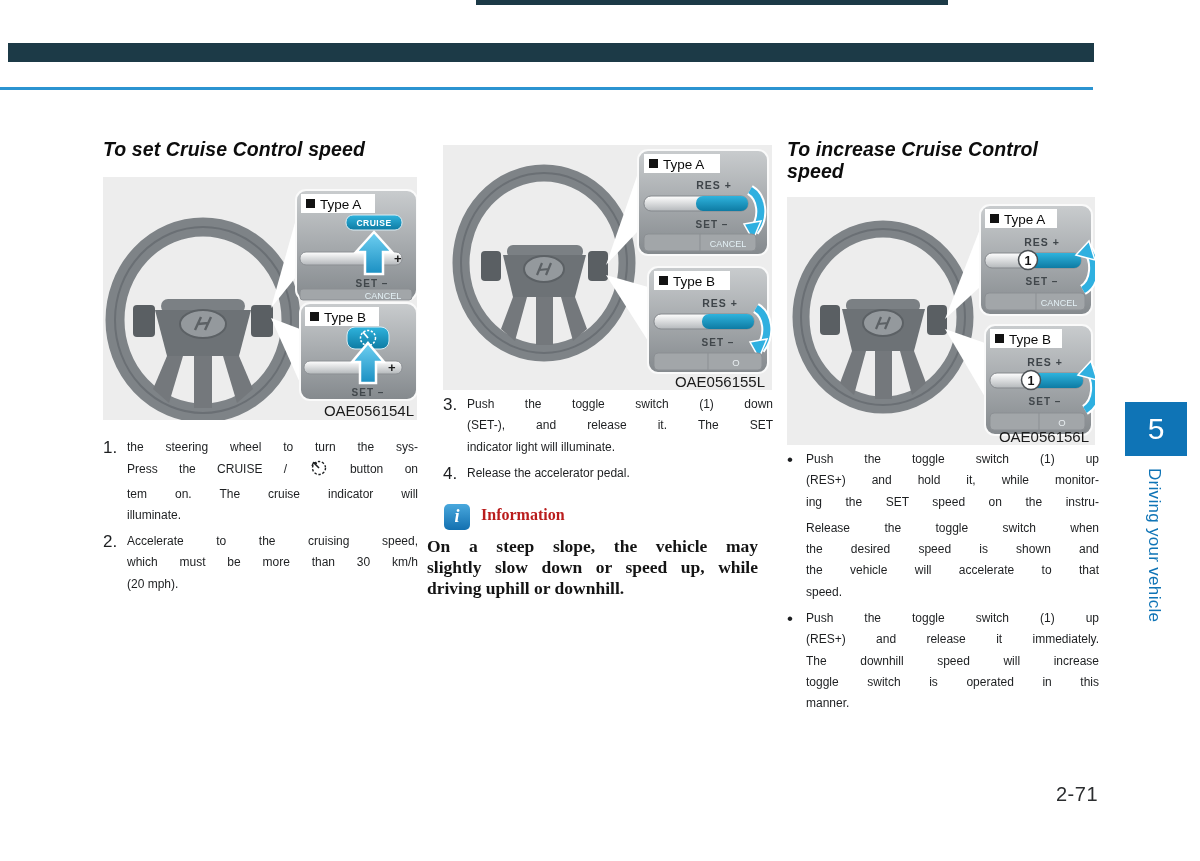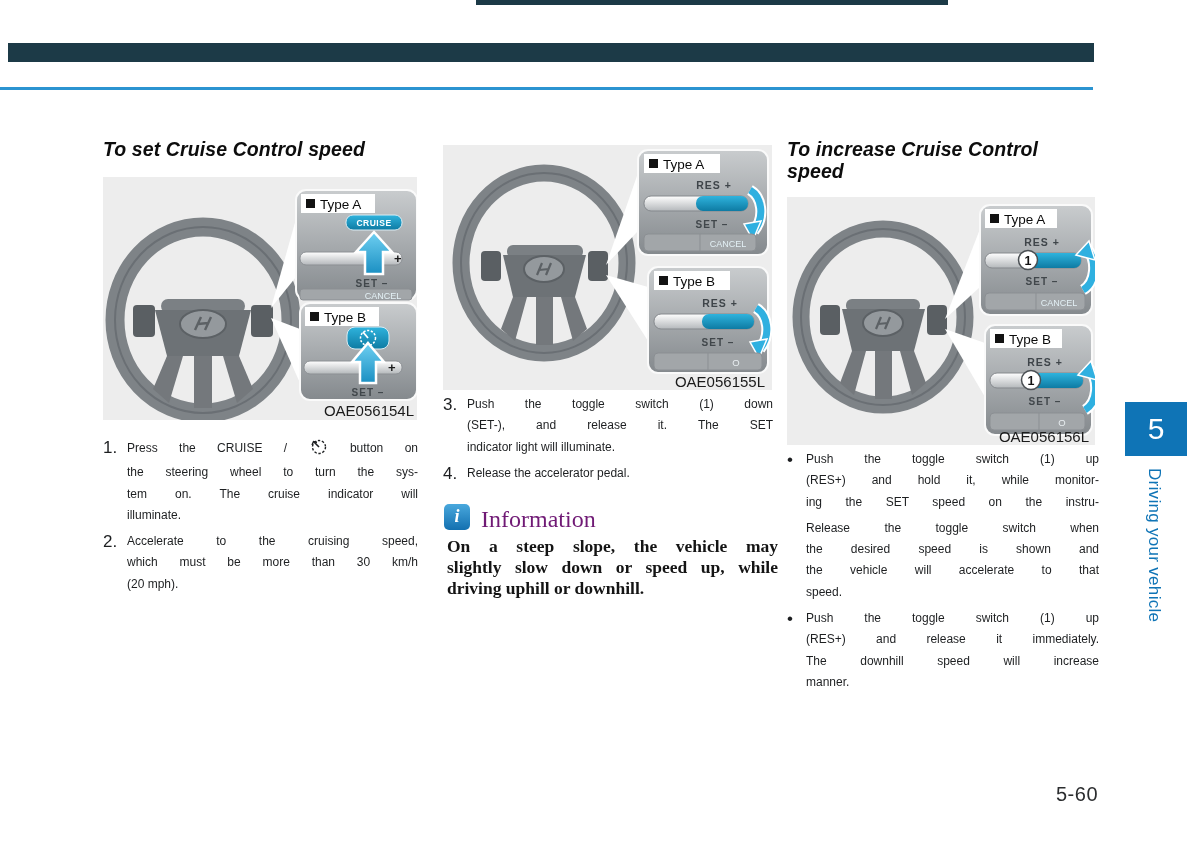--- a/index.html
+++ b/index.html
@@ -8,21 +8,21 @@
   .abs{position:absolute;}
   .topbar{background:#1c3a47;}
   .rule{background:#2b94d1;height:3px;}
   .h1{font-style:italic;font-weight:bold;font-size:19.5px;line-height:22px;color:#0d0d0d;letter-spacing:.1px;}
   .bl{font-size:12px;line-height:21.3px;text-align:justify;color:#1d1f21;}
   .j{text-align-last:justify;}
   .li{position:relative;padding-left:24px;margin-bottom:5px;}
   .li .num{position:absolute;left:0;top:0;font-size:17px;line-height:21.3px;}
   .bullet .num{font-size:17px;}
   .serifb{font-family:"Liberation Serif", serif;font-weight:bold;}
-  .info-title{font-family:"Liberation Serif", serif;font-weight:normal;font-size:24px;color:#701a75;}
+  .info-title{font-family:"Liberation Serif", serif;font-weight:bold;font-size:16px;color:#b91c1c;}
   .info-icon{width:26px;height:26px;border-radius:5px;background:linear-gradient(#49a8dd,#1370b0);
              color:#fff;font-family:"Liberation Serif", serif;font-style:italic;font-weight:bold;
              font-size:18px;text-align:center;line-height:25px;}
   .info-line{font-size:17.5px;line-height:21px;color:#141414;}
   .tab{background:#0f74b6;color:#fff;text-align:center;font-size:30px;line-height:54px;}
   .vtitle{color:#0f74b6;font-size:17px;letter-spacing:.3px;writing-mode:vertical-rl;text-orientation:mixed;}
   .pagenum{font-size:20px;color:#2b2d2f;letter-spacing:.5px;}
   .cicon{display:inline-block;vertical-align:-3px;}
   svg text{font-family:"Liberation Sans", sans-serif;}
 </style>
@@ -109,26 +109,26 @@
       <text x="88" y="69" font-size="13" font-weight="bold" fill="#1b1b1b">+</text>
       <text x="68" y="93" font-size="10" font-weight="bold" fill="#41474b" text-anchor="middle" letter-spacing="1">SET –</text>
     </g>
     <text x="311" y="239" font-size="15" fill="#1b1b1b" text-anchor="end">OAE056154L</text>
   </svg>
 
   <div class="abs" style="left:103px;top:437px;width:315px">
     <div class="li">
       <span class="num">1.</span>
       <div>
+        <div class="bl j">the steering wheel to turn the sys-</div>
         <div class="bl j"><span>Press the CRUISE /</span> <span class="cicon"><svg width="20" height="18" viewBox="0 0 20 18">
                 <circle cx="10" cy="10" r="6.5" fill="none" stroke="#1d1f21" stroke-width="1.4" stroke-dasharray="2.4,1.7"></circle>
                 <path d="M10,10 L4.5,4.5" stroke="#1d1f21" stroke-width="1.6"></path>
                 <path d="M3,8 L4.5,4.5 L8,5.5" fill="none" stroke="#1d1f21" stroke-width="1.4"></path>
               </svg></span> <span>button on</span></div>
-        <div class="bl j">the steering wheel to turn the sys-</div>
         <div class="bl j">tem on. The cruise indicator will</div>
         <div class="bl">illuminate.</div>
       </div>
     </div>
     <div class="li">
       <span class="num">2.</span>
       <div>
         <div class="bl j">Accelerate to the cruising speed,</div>
         <div class="bl j">which must be more than 30 km/h</div>
         <div class="bl">(20 mph).</div>
@@ -208,21 +208,21 @@
     <div class="li">
       <span class="num">4.</span>
       <div>
         <div class="bl">Release the accelerator pedal.</div>
       </div>
     </div>
   </div>
 
   <div class="abs info-icon" style="left:444px;top:504px">i</div>
   <div class="abs info-title" style="left:481px;top:506px">Information</div>
-  <div class="abs serifb" style="left:447px;top:536px;width:331px">
+  <div class="abs serifb" style="left:427px;top:536px;width:331px">
     <div class="bl info-line serifb j">On a steep slope, the vehicle may</div>
     <div class="bl info-line serifb j">slightly slow down or speed up, while</div>
     <div class="bl info-line serifb">driving uphill or downhill.</div>
   </div>
 
   <div class="abs h1" style="left:787px;top:138px;width:300px">To increase Cruise Control speed</div>
 
   <svg class="abs" style="left:787px;top:197px" width="308" height="248" viewBox="0 0 308 248">
     <rect x="0" y="0" width="308" height="248" fill="#ededed"></rect>
     <g>
@@ -308,23 +308,24 @@
         <div class="bl j">the vehicle will accelerate to that</div>
         <div class="bl">speed.</div>
       </div>
     </div>
     <div class="li bullet" style="padding-left:19px">
       <span class="num">•</span>
       <div>
         <div class="bl j">Push the toggle switch (1) up</div>
         <div class="bl j">(RES+) and release it immediately.</div>
         <div class="bl j">The downhill speed will increase</div>
+        <div class="bl j">toggle switch is operated in this</div>
         <div class="bl">manner.</div>
       </div>
     </div>
   </div>
 
   <div class="abs tab" style="left:1125px;top:402px;width:62px;height:54px">5</div>
   <div class="abs vtitle" style="left:1144px;top:468px;height:185px">Driving your vehicle</div>
 
-  <div class="abs pagenum" style="left:1056px;top:783px">5-60</div>
+  <div class="abs pagenum" style="left:1056px;top:783px">2-71</div>
 
 </div>
 
 </body></html>

